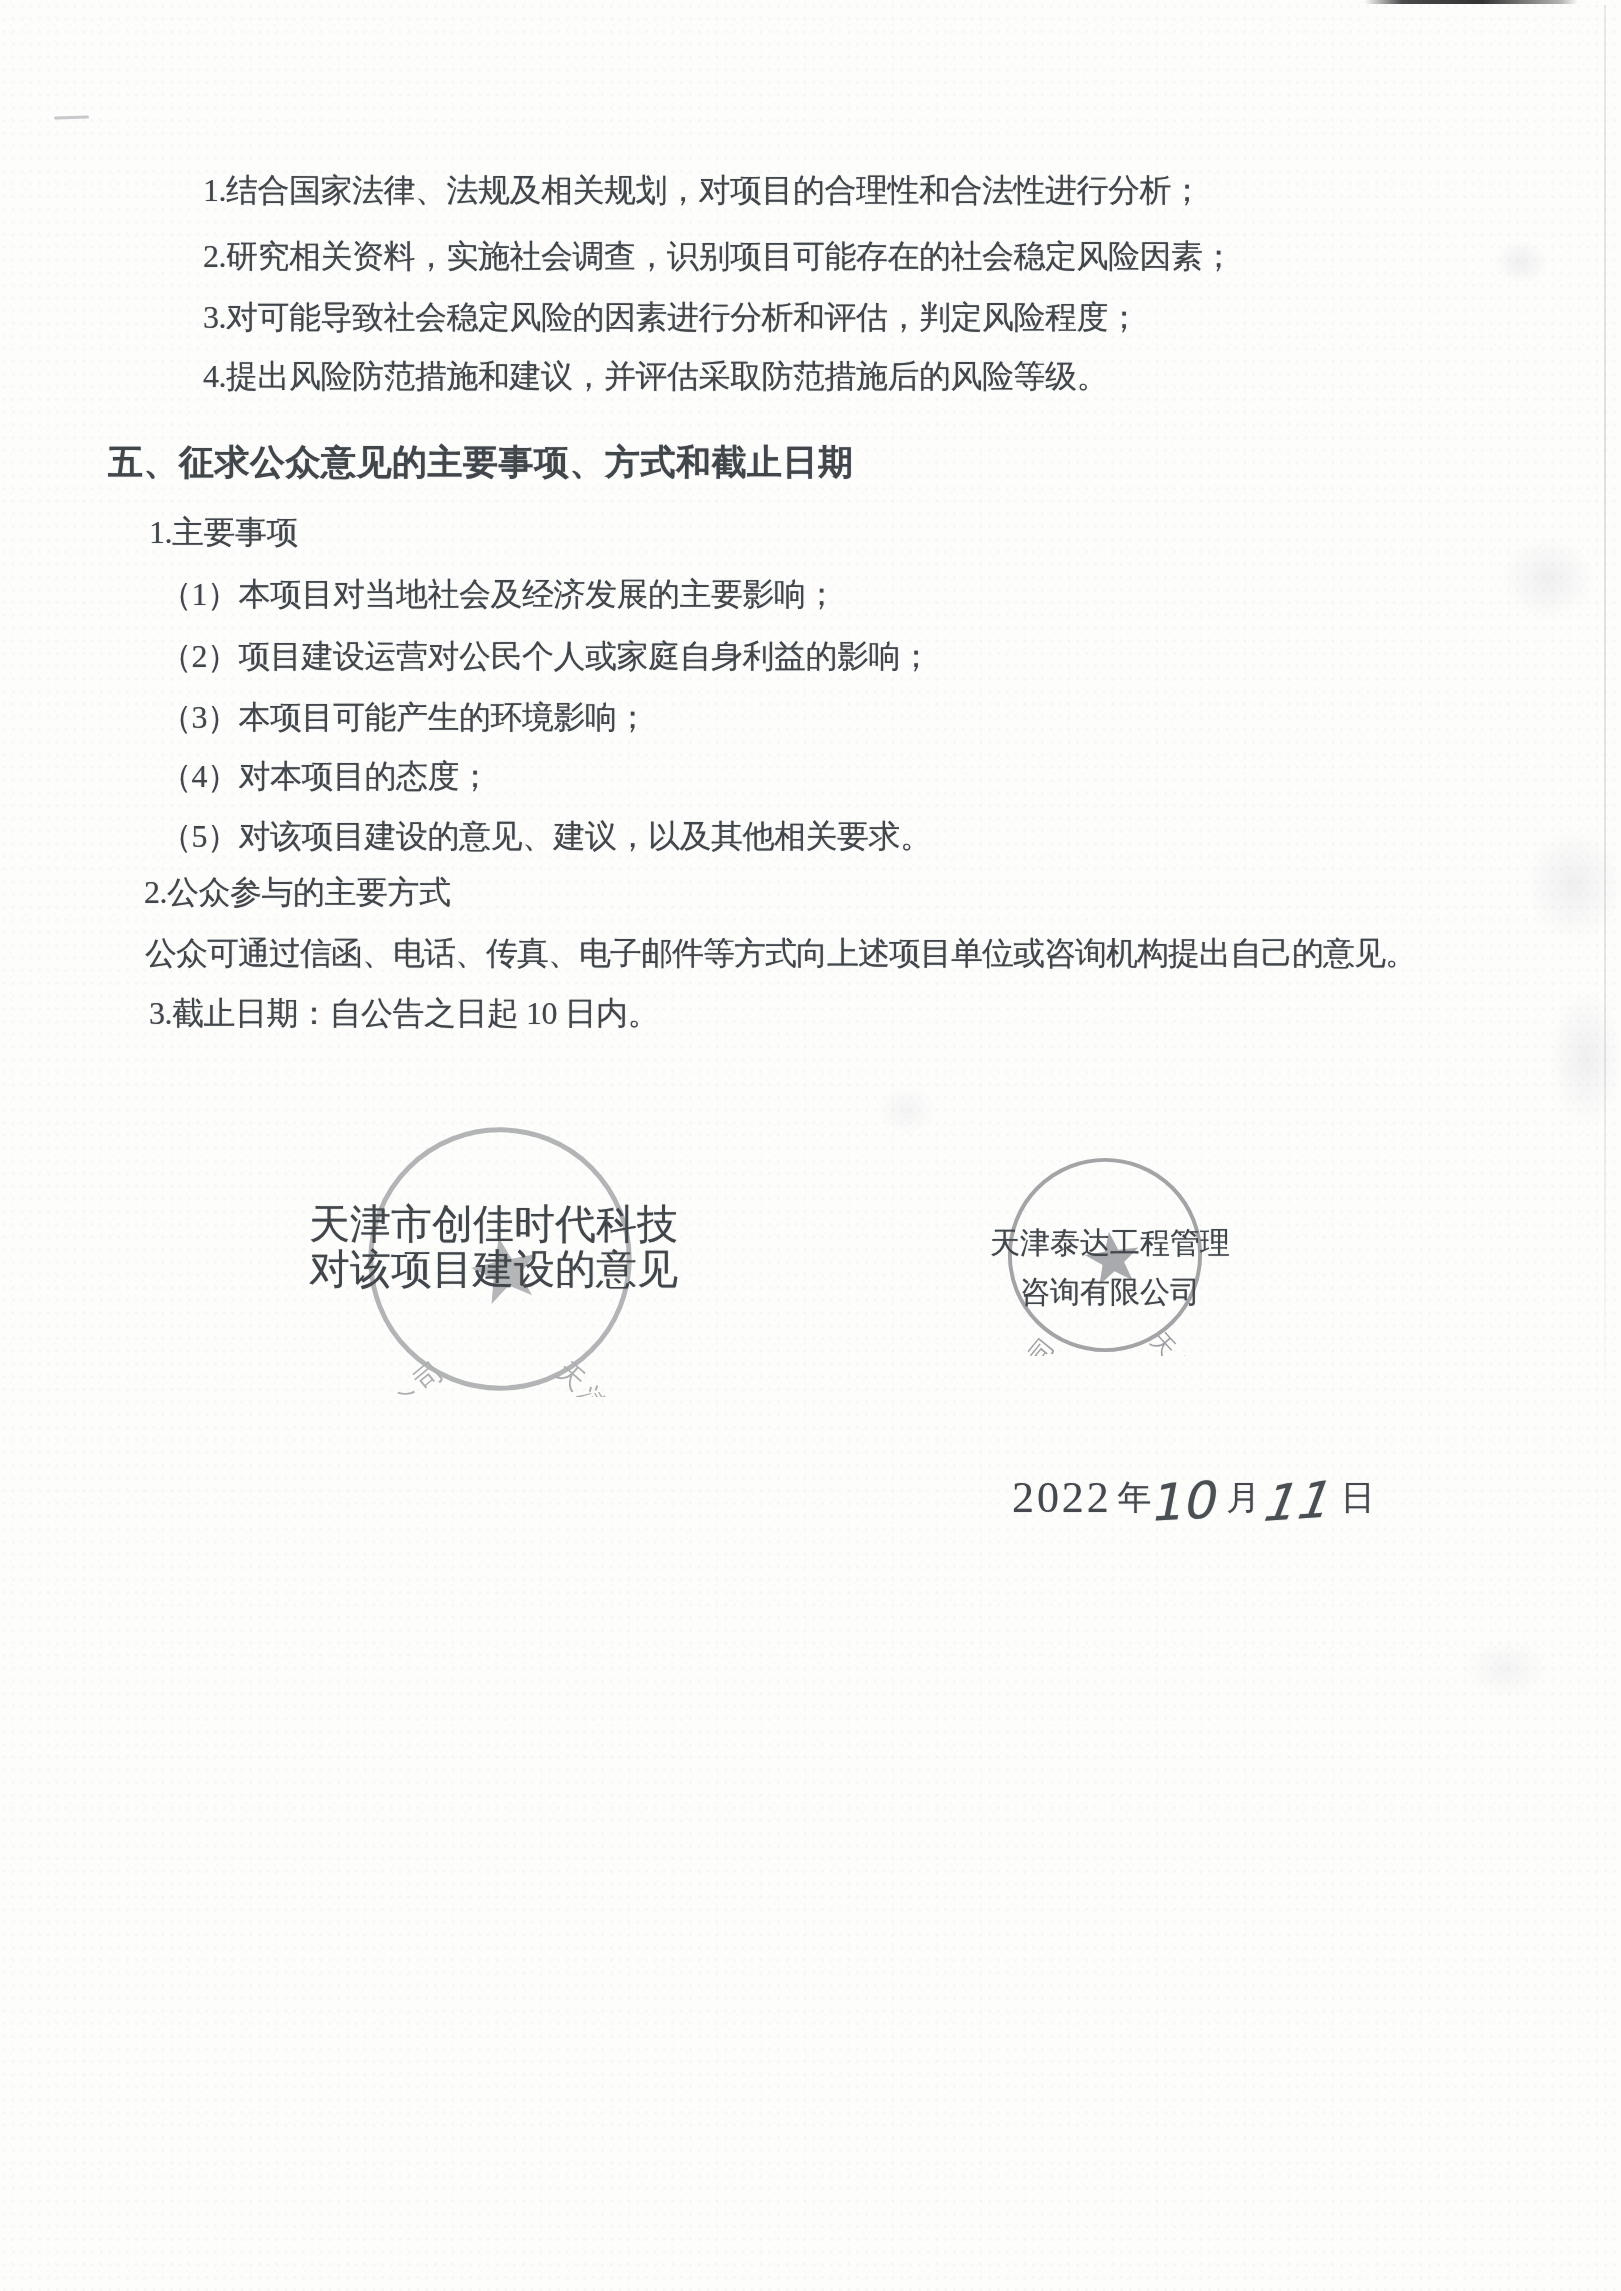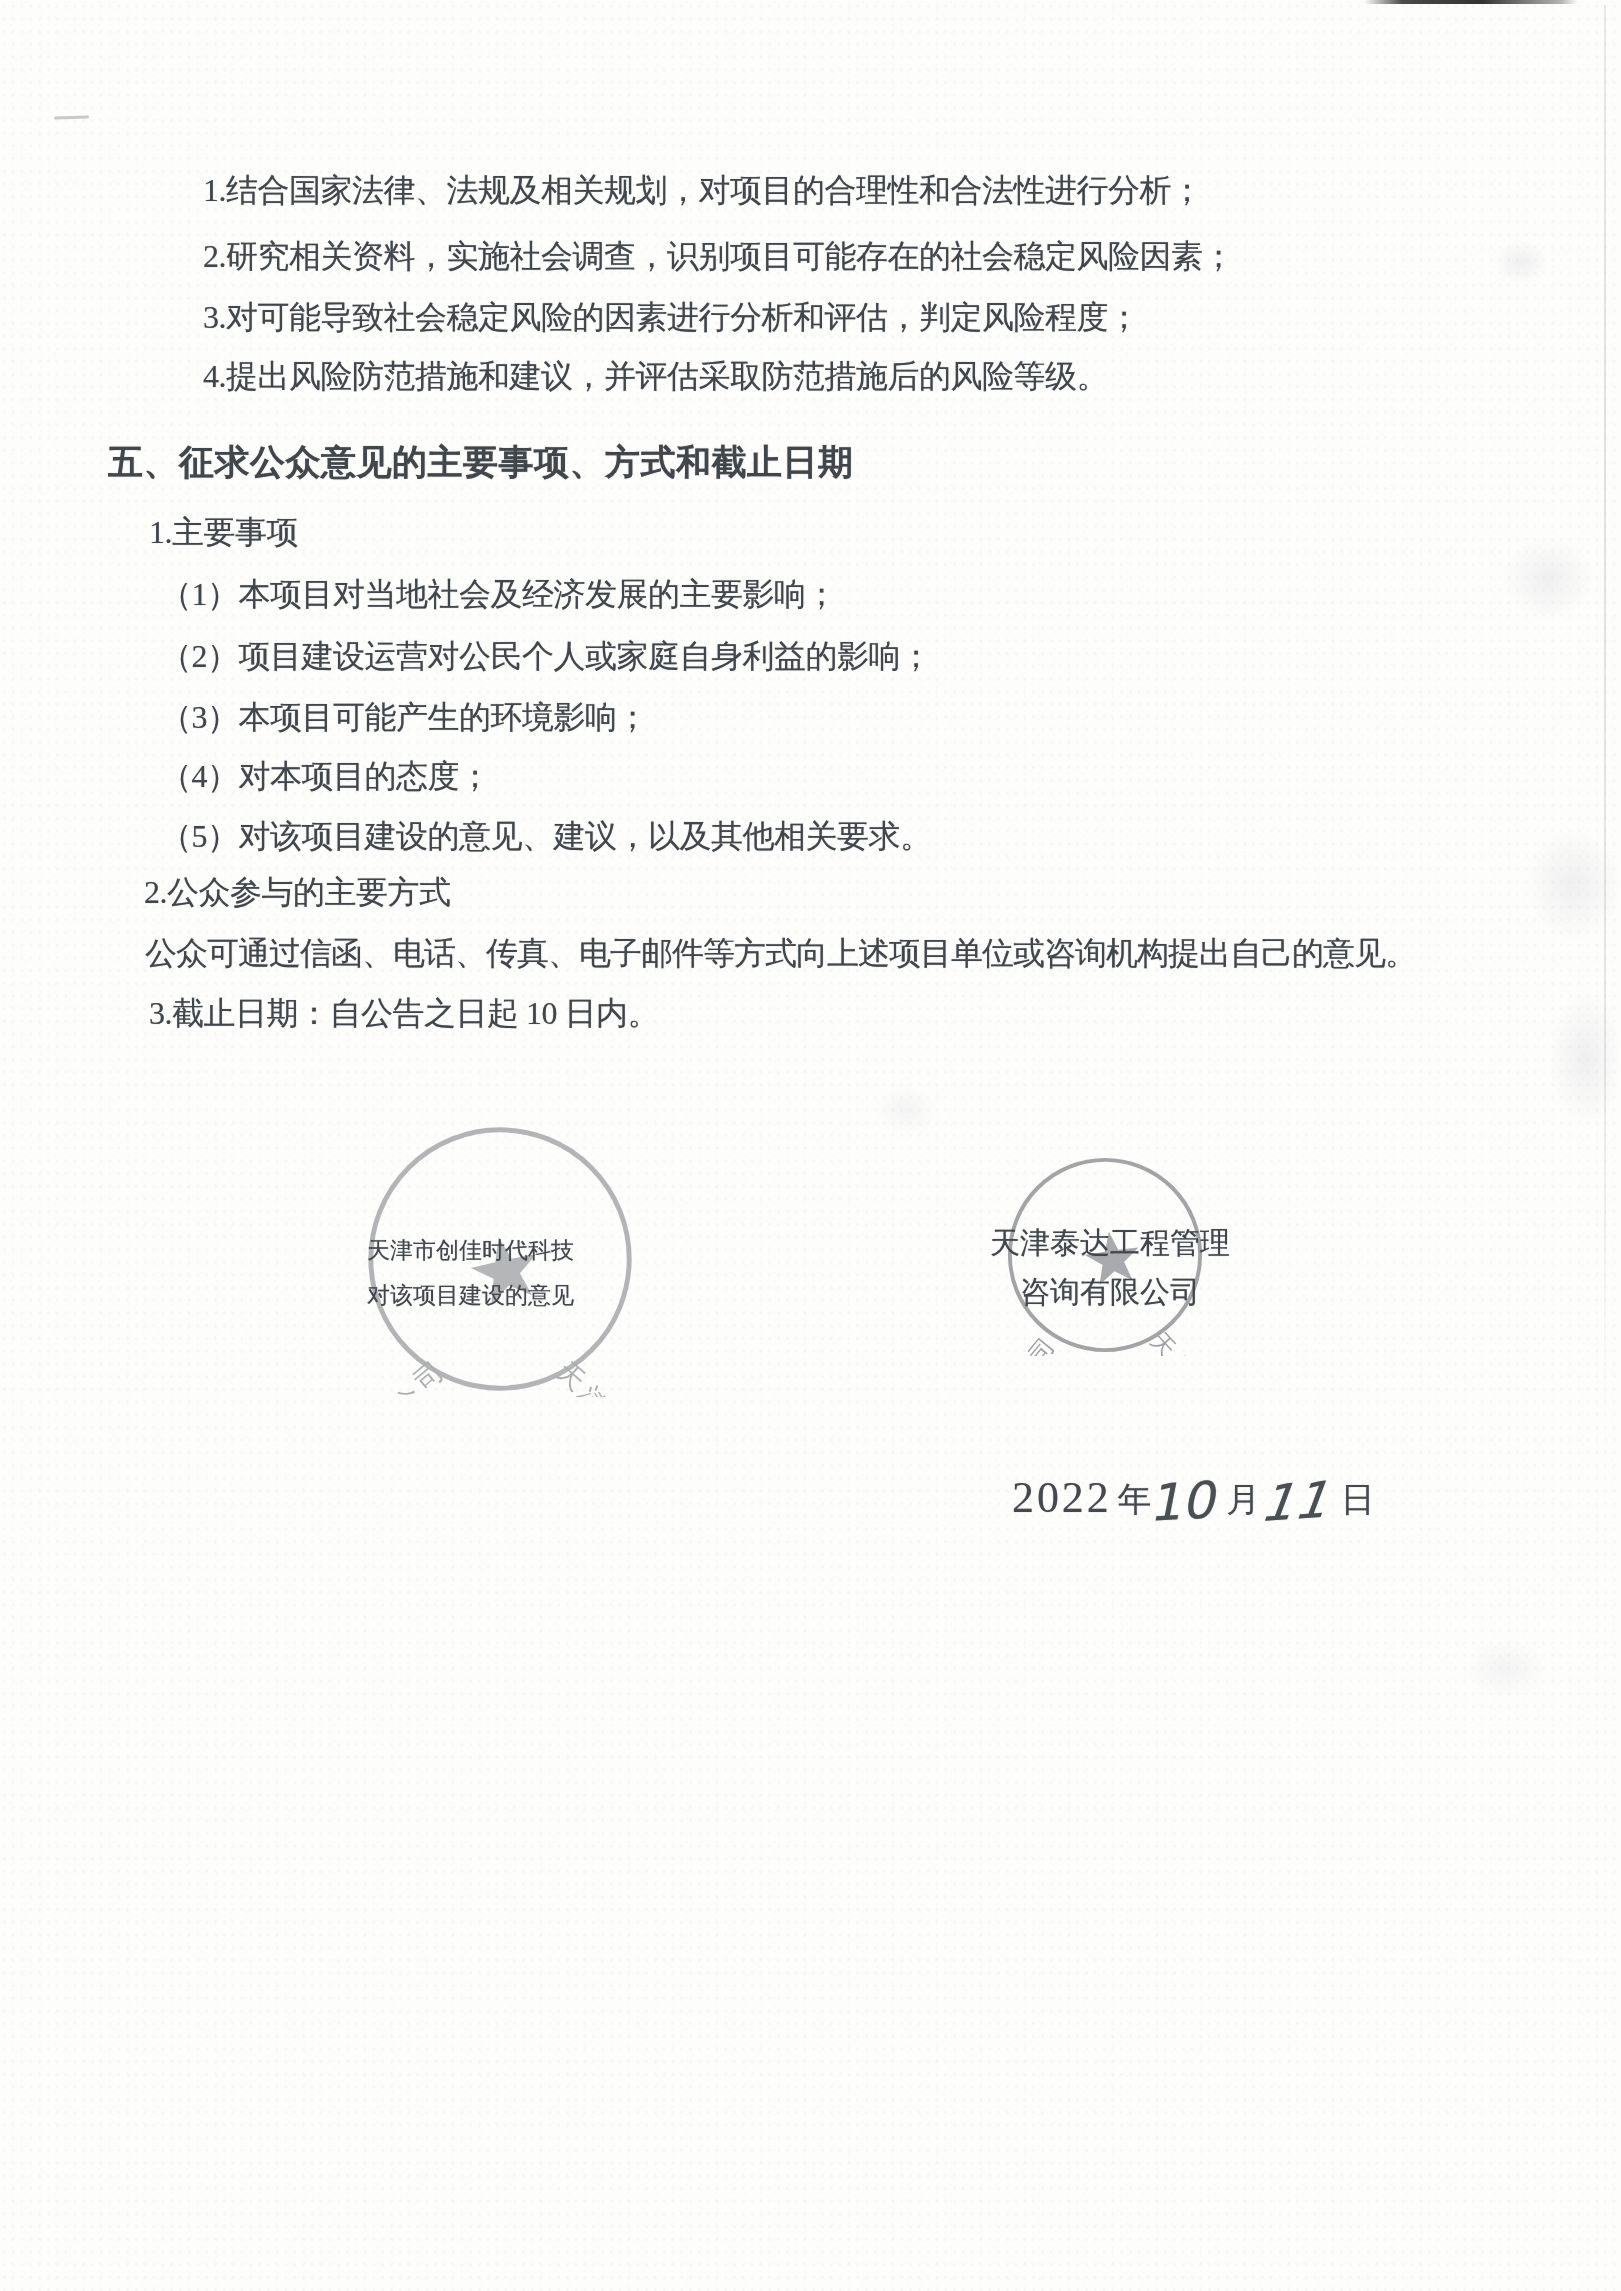--- a/index.html
+++ b/index.html
@@ -43,33 +43,33 @@
   .i5{left:160px;top:815px;}
   .s2{left:144px;top:871px;}
   .pp{left:145px;top:932px;letter-spacing:-1px;}
   .s3{left:149px;top:992px;}
 
   
   .company{
     position:absolute;text-align:center;white-space:nowrap;
     z-index:3;text-shadow:0 0 1px rgba(70,75,80,.55);
   }
-  .company-left{left:309px;top:1202px;width:323px;font-size:23px;line-height:45px;margin-top:26px;}
+  .company-left{left:309px;top:1202px;width:323px;font-size:41px;line-height:45px;}
   .company-right{left:975px;top:1218px;width:270px;font-size:30px;line-height:49px;}
 
   
   .seal{position:absolute;z-index:2;}
   .seal svg{display:block;}
   .seal-left{left:362px;top:1121px;width:276px;height:276px;opacity:.72;filter:blur(0.5px);}
   .seal-right{left:1004px;top:1154px;width:202px;height:202px;opacity:.82;filter:blur(0.4px);}
 
   
   .date-row{
     position:absolute;left:1012px;top:1472px;z-index:3;
-    display:flex;align-items:flex-end;white-space:nowrap;
+    display:flex;align-items:center;white-space:nowrap;
     color:#45494e;text-shadow:0 0 1px rgba(70,75,80,.5);
   }
   .date-year{font-size:44px;letter-spacing:2.9px;}
   .date-unit{font-size:34px;margin-left:5.9px;}
   .hand{
     font-family:"DejaVu Sans",sans-serif;
     display:inline-block;font-size:51px;line-height:1;
     transform:skewX(-14deg) rotate(-3deg);
     position:relative;top:3.9px;margin:0 2.9px 0 1px;color:#4a4f54;
   }

